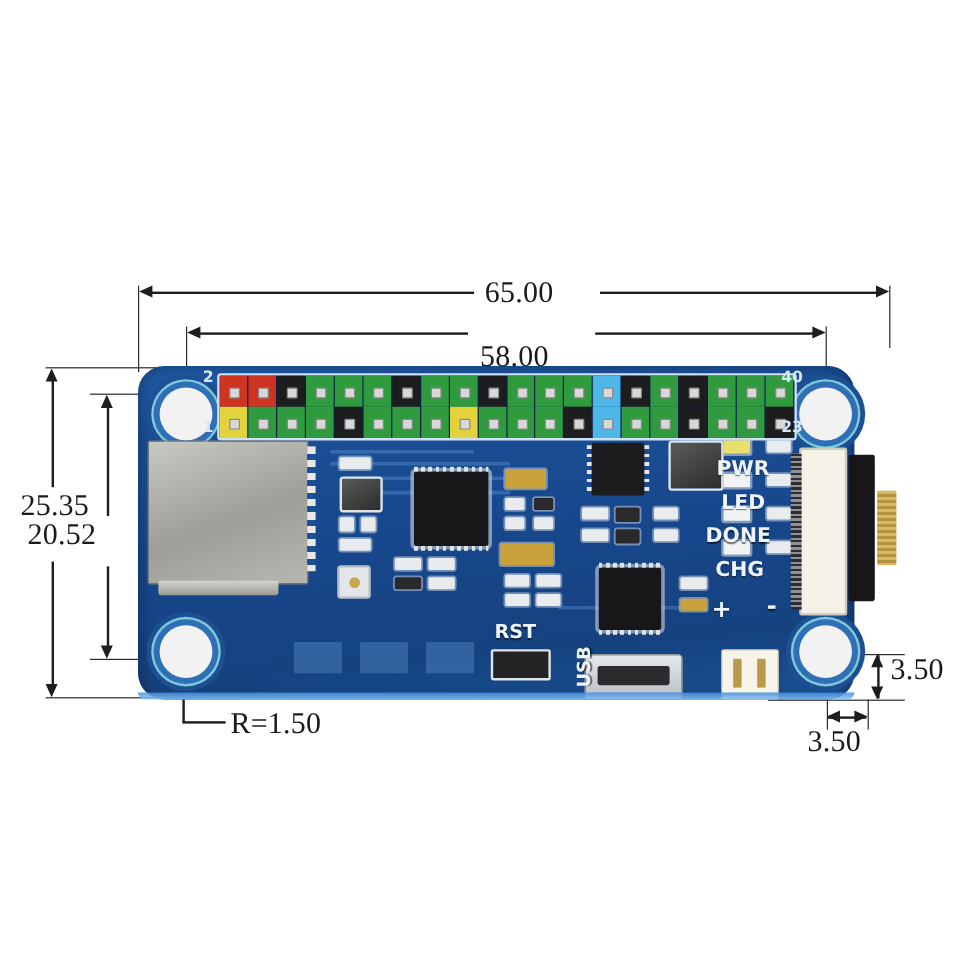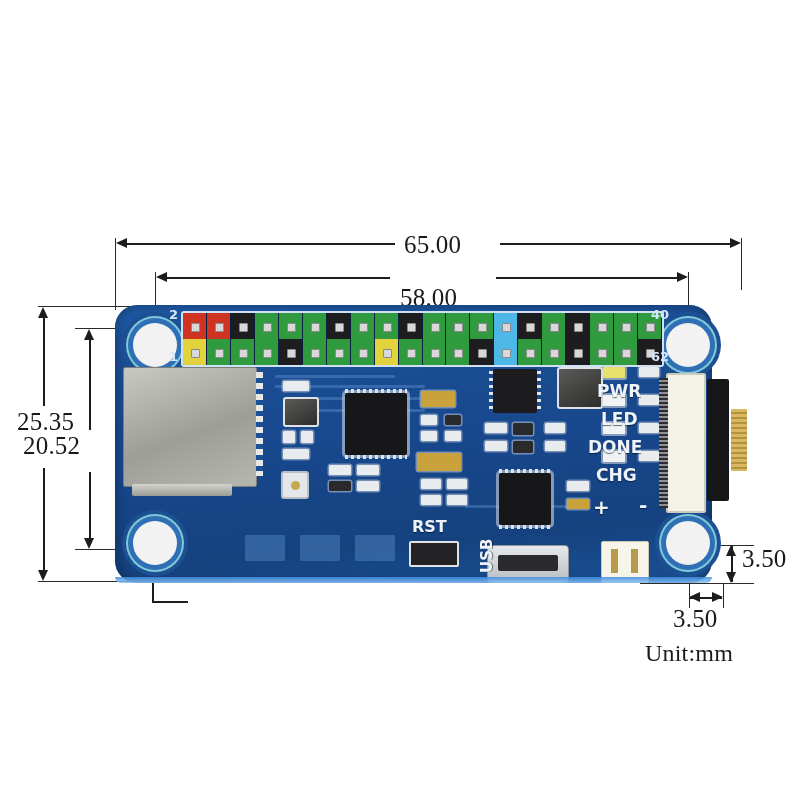--- a/index.html
+++ b/index.html
@@ -143,36 +143,36 @@
   <div class="thin-h" style="left:75px;top:549px;width:90px;"></div>
   <div class="vline" style="left:89px;top:338px;height:92px;"></div>
   <div class="vline" style="left:89px;top:472px;height:68px;"></div>
   <div class="arrow ar-up" style="left:84px;top:329px;"></div>
   <div class="arrow ar-down" style="left:84px;top:538px;"></div>
   <div class="dimtext" style="left:23px;top:432px;">20.52</div>
 
   <div class="vline" style="left:152px;top:560px;height:42px;"></div>
   <div class="hline" style="left:152px;top:601px;width:36px;"></div>
   <div class="arrow ar-up" style="left:147px;top:550px;"></div>
+  <div class="dimtext" style="left:192px;top:590px;">R=1.50</div>
 
   <div class="thin-h" style="left:684px;top:545px;width:70px;"></div>
   <div class="thin-h" style="left:640px;top:583px;width:114px;"></div>
   <div class="vline" style="left:731px;top:546px;height:36px;"></div>
   <div class="arrow ar-up" style="left:726px;top:545px;"></div>
   <div class="arrow ar-down" style="left:726px;top:572px;"></div>
   <div class="dimtext" style="left:742px;top:545px;">3.50</div>
 
   <div class="thin-v" style="left:689px;top:556px;height:52px;"></div>
   <div class="thin-v" style="left:723px;top:583px;height:25px;"></div>
   <div class="hline" style="left:690px;top:597px;width:32px;"></div>
   <div class="arrow ar-left" style="left:689px;top:592px;"></div>
   <div class="arrow ar-right" style="left:712px;top:592px;"></div>
   <div class="dimtext" style="left:673px;top:605px;">3.50</div>
 
-  <div class="dimtext" style="left:645px;top:640px;font-size:24px;">Unit:mm</div>
 
   <div id="board">
 
     <div class="trace" style="left:160px;top:70px;width:120px;height:3px;"></div>
     <div class="trace" style="left:160px;top:80px;width:150px;height:3px;"></div>
     <div class="trace" style="left:175px;top:92px;width:130px;height:3px;"></div>
     <div class="trace" style="left:200px;top:104px;width:110px;height:3px;"></div>
     <div class="trace" style="left:130px;top:230px;width:40px;height:26px;"></div>
     <div class="trace" style="left:185px;top:230px;width:40px;height:26px;"></div>
     <div class="trace" style="left:240px;top:230px;width:40px;height:26px;"></div>
@@ -261,21 +261,21 @@
           <div class="gp-bot" style="background: rgb(47, 154, 62);"></div>
         </div>
         <div class="gpin">
           <div class="gp-top" style="background: rgb(47, 154, 62);"></div>
           <div class="gp-bot" style="background: rgb(29, 29, 31);"></div>
         </div>
       </div>
     <div class="pinnum" style="left:54px;top:2px;">2</div>
     <div class="pinnum" style="left:54px;top:44px;">1</div>
     <div class="pinnum" style="left:536px;top:2px;">40</div>
-    <div class="pinnum" style="left:536px;top:44px;">62</div>
+    <div class="pinnum" style="left:536px;top:44px;">23</div>
 
     <div class="sd"></div>
 
     <div class="smd" style="left:168px;top:76px;width:26px;height:10px;"></div>
     <div class="can" style="left:168px;top:92px;width:32px;height:26px;"></div>
     <div class="smd" style="left:168px;top:126px;width:12px;height:12px;"></div>
     <div class="smd" style="left:186px;top:126px;width:12px;height:12px;"></div>
     <div class="smd" style="left:168px;top:144px;width:26px;height:10px;"></div>
     <div class="ufl" style="left:166px;top:166px;"></div>
 

